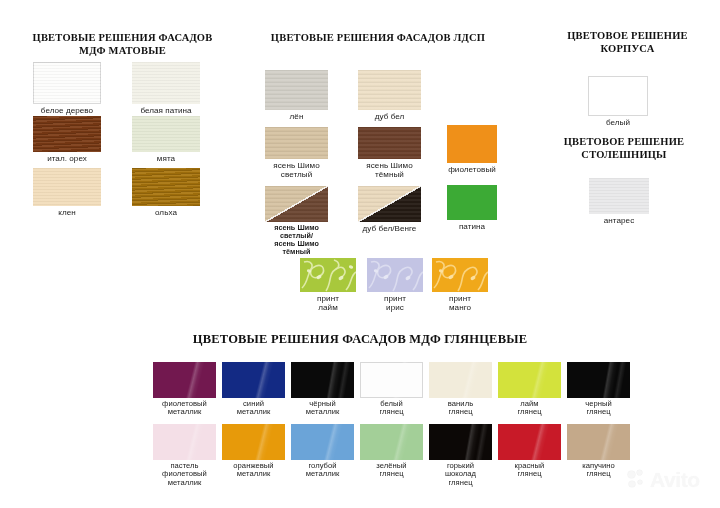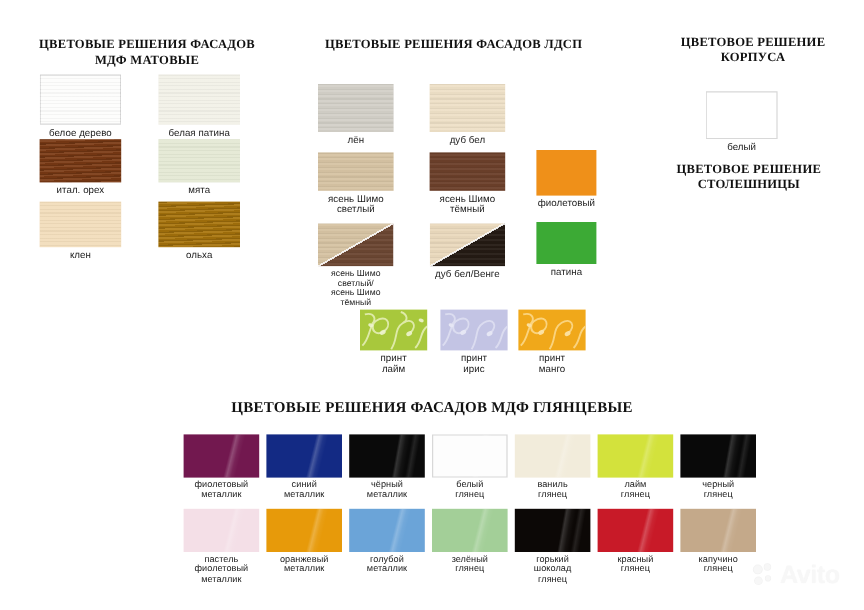--- a/index.html
+++ b/index.html
@@ -40,21 +40,21 @@
     text-align:center;
     font-family:"Liberation Sans", sans-serif;
     font-size:8.1px;
     color:#1b1b1b;
     line-height:1.12;
     padding-top:1.5px;
     white-space:pre-line;
     letter-spacing:.05px;
   }
   .cap.sm{font-size:7.6px;}
-  .cap.xs{font-size:7.2px;}
+  .cap.xs{font-size:7.2px;font-weight:bold;}
 
   
   .grain-h::after{
     content:"";position:absolute;inset:0;
     background:repeating-linear-gradient(180deg,
        rgba(0,0,0,.055) 0px, rgba(0,0,0,.055) 1px,
        rgba(255,255,255,.05) 1px, rgba(255,255,255,.05) 2.6px,
        rgba(0,0,0,.02) 2.6px, rgba(0,0,0,.02) 4px);
     pointer-events:none;
   }
@@ -286,20 +286,24 @@
 КОРПУСА</div>
 
   <div class="cell" style="left:588px;top:76px;width:60px;">
     <span class="sw bordered" style="height:40px;background:#ffffff;"></span>
     <span class="cap">белый</span>
   </div>
 
   <div class="sec-title s11" style="left:528px;top:136px;width:192px;">ЦВЕТОВОЕ РЕШЕНИЕ
 СТОЛЕШНИЦЫ</div>
 
+  <div class="cell" style="left:589px;top:178px;width:60px;">
+    <span class="sw grain-soft" style="height:36px;background:#e9e9ea;"></span>
+    <span class="cap">антарес</span>
+  </div>
 
   <div class="sec-title big" style="left:130px;top:332px;width:460px;">ЦВЕТОВЫЕ РЕШЕНИЯ ФАСАДОВ МДФ ГЛЯНЦЕВЫЕ</div>
 
   <div class="cell" style="left:153px;top:362px;width:63px;">
     <span class="sw gloss" style="height:36px;background:#72184f;"></span>
     <span class="cap sm">фиолетовый
 металлик</span>
   </div>
   <div class="cell" style="left:222px;top:362px;width:63px;">
     <span class="sw gloss" style="height:36px;background:#132a84;"></span>

